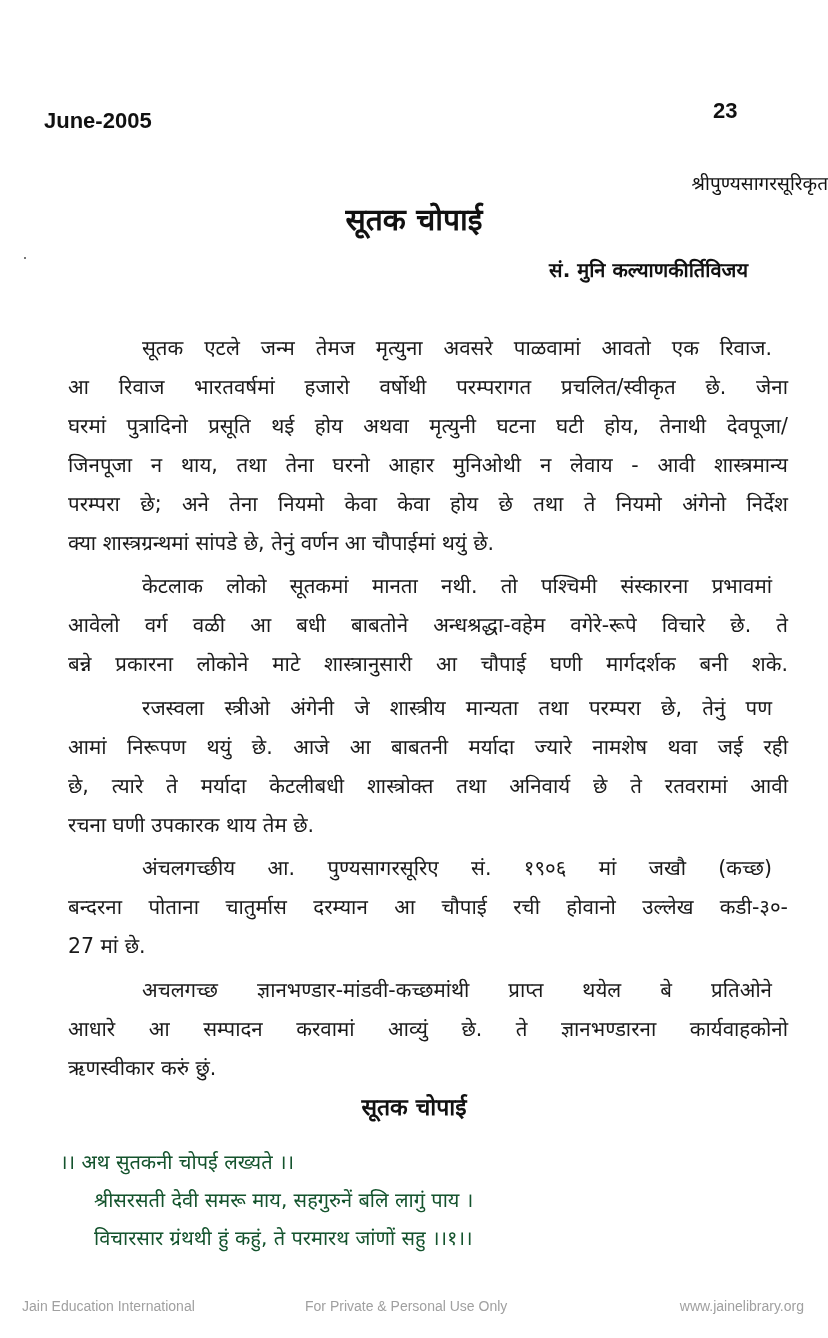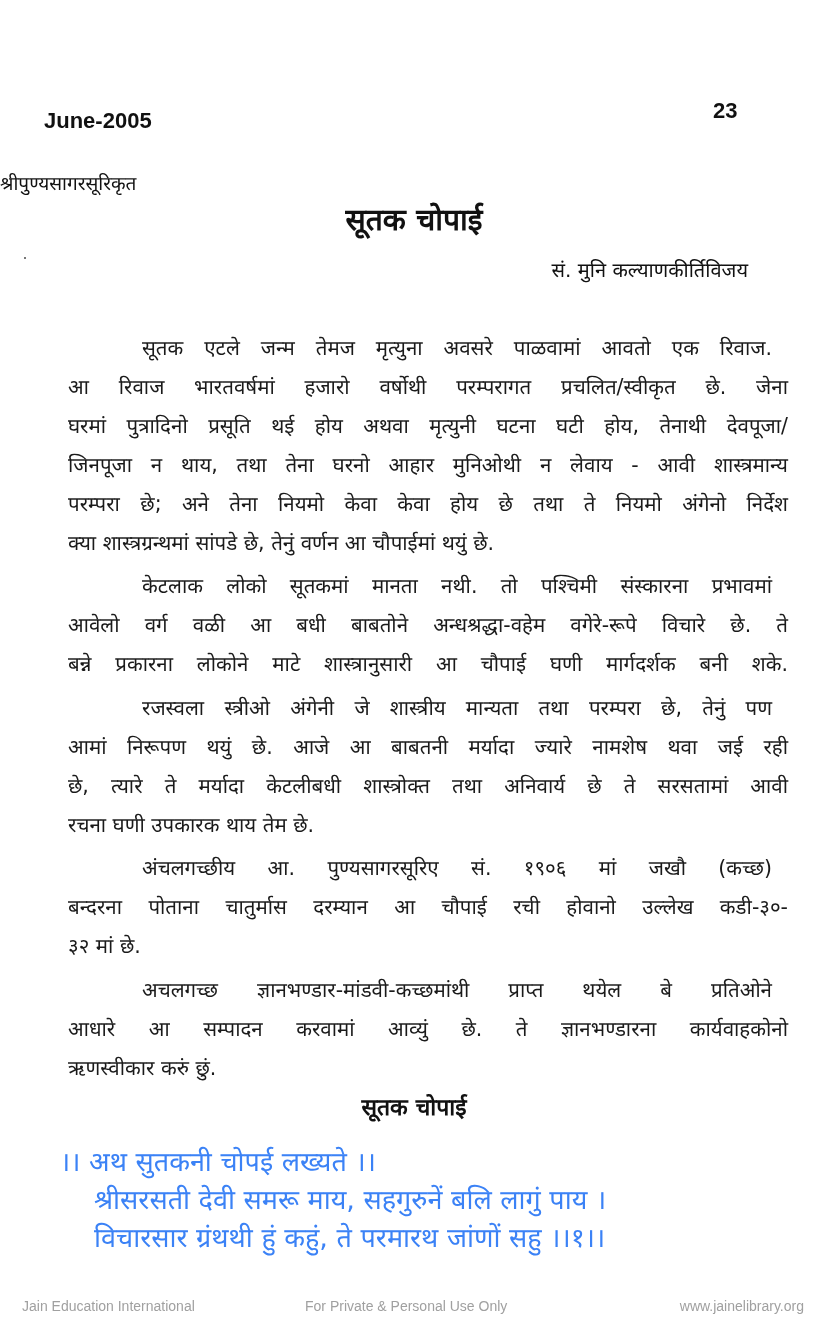--- a/index.html
+++ b/index.html
@@ -10,42 +10,42 @@
     .abs { position: absolute; }
     .header-left {
       left: 44px; top: 108px; font-family: "Liberation Sans", sans-serif;
       font-weight: bold; font-size: 22px; color: #111;
     }
     .header-right {
       left: 713px; top: 98px; font-family: "Liberation Sans", sans-serif;
       font-weight: bold; font-size: 22px; color: #111;
     }
     .subtitle {
-      left: 0; width: 828px; top: 170px; text-align: left;
+      left: 0; width: 828px; top: 170px; text-align: right;
       font-size: 19px; color: #111;
     }
     .title {
       left: 0; width: 828px; top: 198px; text-align: center;
       font-size: 30px; font-weight: bold; color: #111;
     }
     .editor {
-      right: 80px; top: 256px; font-size: 20px; font-weight: normal; color: #111;
+      right: 80px; top: 256px; font-size: 20px; font-weight: bold; color: #111;
     }
     .stray-dot { left: 24px; top: 257px; width: 2px; height: 2px; background: #777; }
     .line {
       position: absolute; left: 68px; width: 720px; font-size: 20.5px;
       white-space: nowrap; color: #1a1a1a; line-height: 28px;
     }
     .line.justify { text-align: justify; text-align-last: justify; }
     .line.indent { left: 142px; width: 630px; }
     .section-title {
       left: 0; width: 828px; top: 1090px; text-align: center;
       font-size: 23px; font-weight: bold; color: #111;
     }
-    .verse { position: absolute; font-size: 27px; white-space: nowrap; color: #3b82f6; line-height: 28px; }
+    .verse { position: absolute; font-size: 20px; white-space: nowrap; color: #14532d; line-height: 28px; }
     .verse b { font-weight: normal; }
     .footer {
       top: 1298px; font-family: "Liberation Sans", sans-serif; font-size: 14px; color: #a0a0a0;
     }
   </style>
 </head>
 <body>
 
 <div class="abs header-left">June-2005</div>
 <div class="abs header-right">23</div>
@@ -66,28 +66,28 @@
 
 <div>
   <div class="line indent justify" style="top:572px">केटलाक लोको सूतकमां मानता नथी. तो पश्चिमी संस्कारना प्रभावमां</div>
   <div class="line justify" style="top:611px">आवेलो वर्ग वळी आ बधी बाबतोने अन्धश्रद्धा-वहेम वगेरे-रूपे विचारे छे. ते</div>
   <div class="line justify" style="top:650px">बन्ने प्रकारना लोकोने माटे शास्त्रानुसारी आ चौपाई घणी मार्गदर्शक बनी शके.</div>
 </div>
 
 <div>
   <div class="line indent justify" style="top:694px">रजस्वला स्त्रीओ अंगेनी जे शास्त्रीय मान्यता तथा परम्परा छे, तेनुं पण</div>
   <div class="line justify" style="top:733px">आमां निरूपण थयुं छे. आजे आ बाबतनी मर्यादा ज्यारे नामशेष थवा जई रही</div>
-  <div class="line justify" style="top:772px">छे, त्यारे ते मर्यादा केटलीबधी शास्त्रोक्त तथा अनिवार्य छे ते सरसतामां आवी</div>
+  <div class="line justify" style="top:772px">छे, त्यारे ते मर्यादा केटलीबधी शास्त्रोक्त तथा अनिवार्य छे ते रतवरामां आवी</div>
   <div class="line" style="top:811px">रचना घणी उपकारक थाय तेम छे.</div>
 </div>
 
 <div>
   <div class="line indent justify" style="top:854px">अंचलगच्छीय आ. पुण्यसागरसूरिए सं. १९०६ मां जखौ (कच्छ)</div>
   <div class="line justify" style="top:893px">बन्दरना पोताना चातुर्मास दरम्यान आ चौपाई रची होवानो उल्लेख कडी-३०-</div>
-  <div class="line" style="top:932px">३२ मां छे.</div>
+  <div class="line" style="top:932px">27 मां छे.</div>
 </div>
 
 <div>
   <div class="line indent justify" style="top:976px">अचलगच्छ ज्ञानभण्डार-मांडवी-कच्छमांथी प्राप्त थयेल बे प्रतिओने</div>
   <div class="line justify" style="top:1015px">आधारे आ सम्पादन करवामां आव्युं छे. ते ज्ञानभण्डारना कार्यवाहकोनो</div>
   <div class="line" style="top:1054px">ऋणस्वीकार करुं छुं.</div>
 </div>
 
 <div class="abs section-title">सूतक चोपाई</div>
 <div class="verse" style="left:60px; top:1148px;">।। अथ सुतकनी चोपई लख्यते ।।</div>

